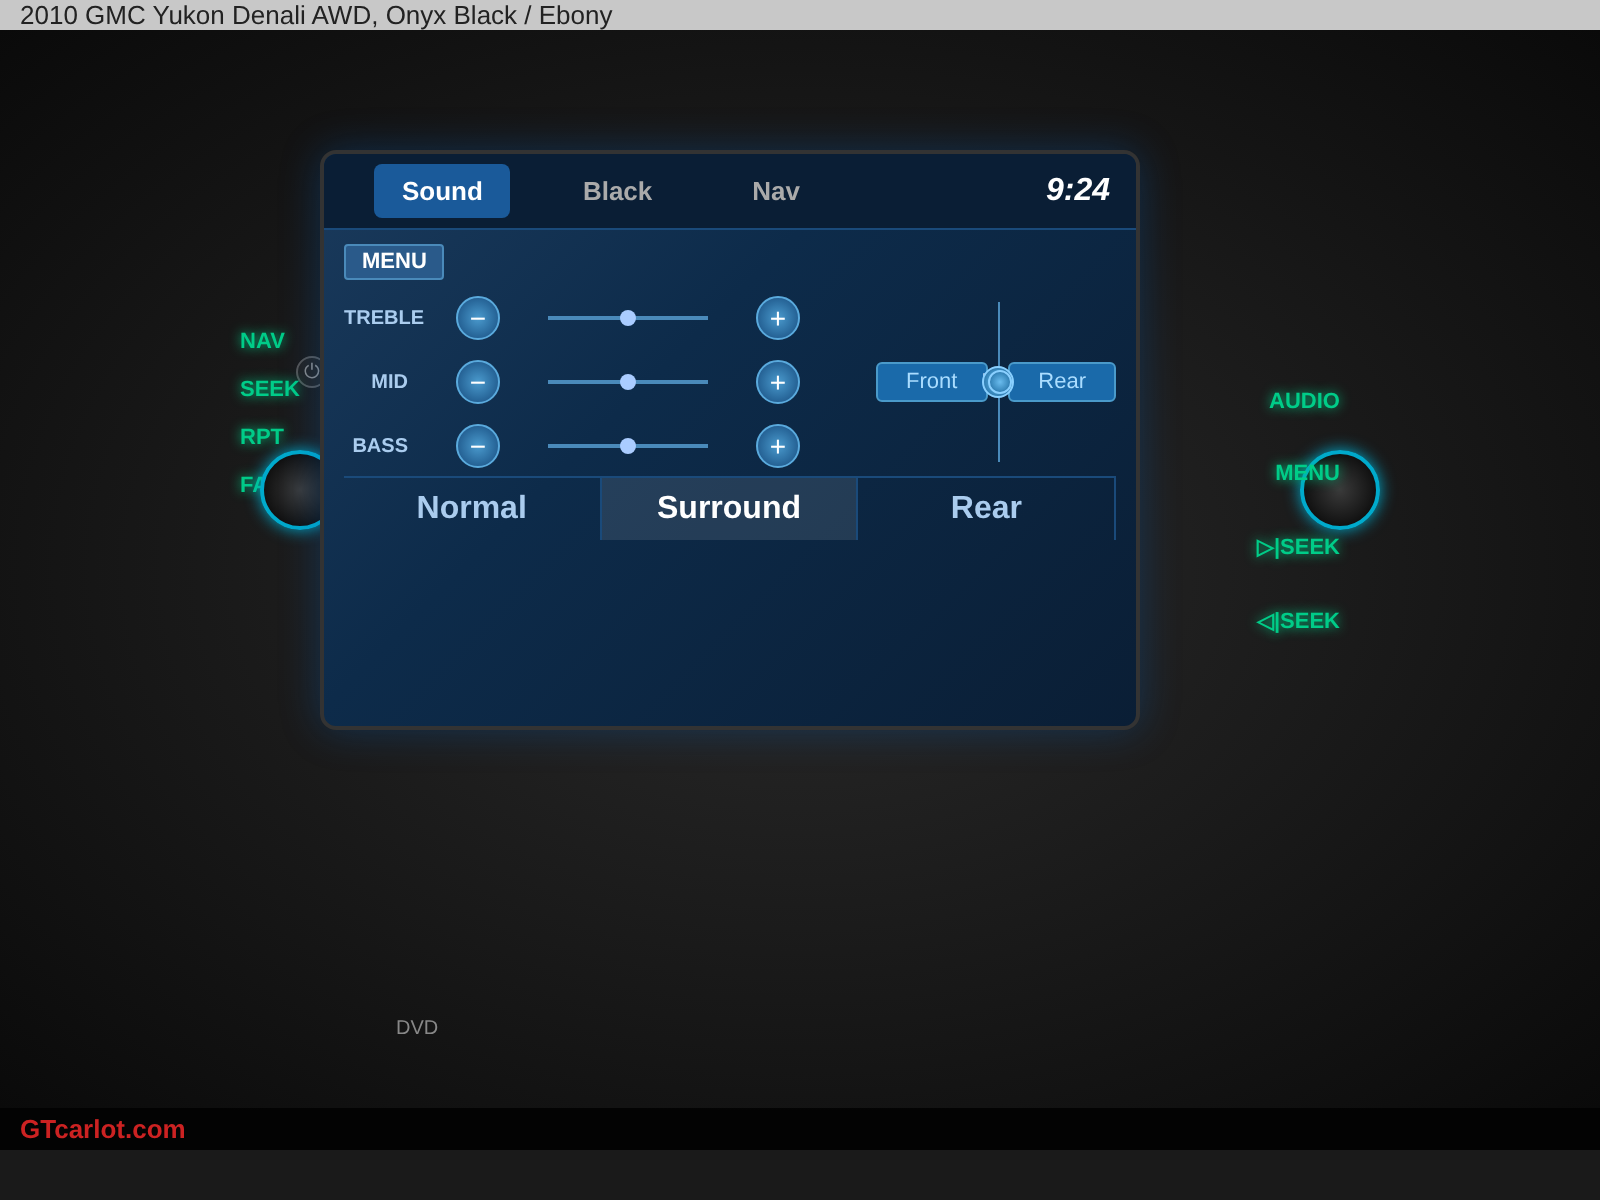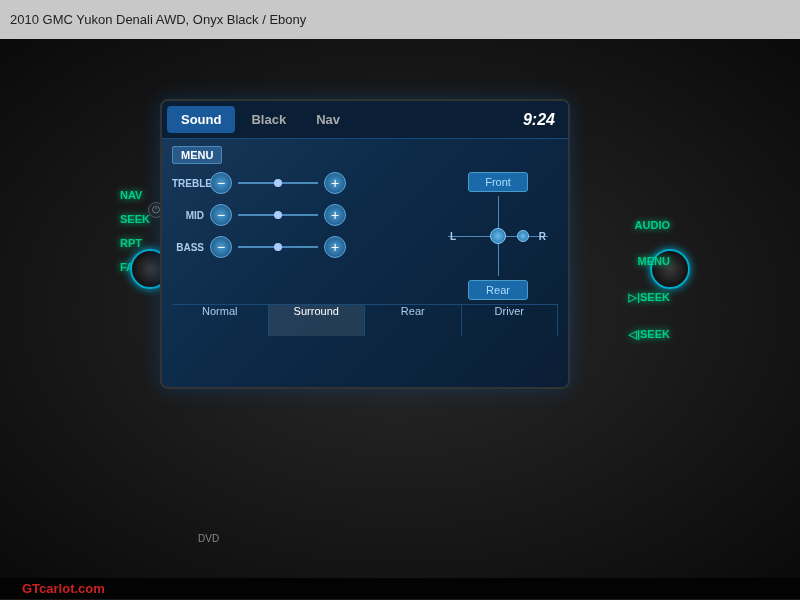--- a/index.html
+++ b/index.html
@@ -8,21 +8,21 @@
       height: 600px;
       background: #1a1a1a;
       font-family: Arial, sans-serif;
       overflow: hidden;
       position: relative;
     }
 
     
     .top-bar {
       background: #c8c8c8;
-      padding: 12px 10px;
+      padding: 0 10px;
       font-size: 13px;
       color: #222;
       display: flex;
       align-items: center;
     }
 
     
     .photo-area {
       width: 800px;
       height: 560px;
@@ -67,20 +67,21 @@
     }
 
     .tab {
       padding: 6px 14px;
       font-size: 13px;
       font-weight: bold;
       color: #aaa;
       cursor: pointer;
       border-radius: 4px;
       margin-right: 2px;
+      margin-left: 20px;
     }
 
     .tab.active {
       background: #1a5a9a;
       color: white;
     }
 
     .time-display {
       margin-left: auto;
       color: white;
@@ -114,21 +115,21 @@
     .eq-area {
       display: flex;
       flex-direction: column;
       gap: 10px;
       position: relative;
     }
 
     .eq-row {
       display: flex;
       align-items: center;
-      gap: 6px;
+      gap: 24px;
     }
 
     .eq-label {
       color: #aaccee;
       font-size: 10px;
       font-weight: bold;
       width: 32px;
       text-align: right;
     }
 
@@ -254,24 +255,25 @@
     .bottom-tab-bar {
       display: flex;
       height: 32px;
       border-top: 1px solid #1a4a7a;
       margin-top: 4px;
     }
 
     .bottom-tab {
       flex: 1;
       display: flex;
+      align-items: center;
       justify-content: center;
       color: #aaccee;
-      font-size: 11px;
-      font-weight: normal;
+      font-size: 16px;
+      font-weight: bold;
       cursor: pointer;
       border-right: 1px solid #1a4a7a;
     }
 
     .bottom-tab.active {
       background: rgba(255,255,255,0.1);
       color: white;
     }
 
     
@@ -355,21 +357,21 @@
 
     
     .bottom-bar {
       position: absolute;
       bottom: 0;
       left: 0;
       right: 0;
       background: rgba(0,0,0,0.8);
       color: #aaa;
       font-size: 11px;
-      padding: 3px 22px;
+      padding: 3px 10px;
       display: flex;
       align-items: center;
       gap: 10px;
     }
 
     .gtcarlot-logo {
       color: #cc2222;
       font-weight: bold;
       font-size: 13px;
     }
@@ -467,21 +469,21 @@
             <div class="eq-btn">
               <span>−</span>
             </div>
             <div class="eq-track"></div>
             <div class="eq-btn">
               <span>+</span>
             </div>
           </div>
         </div>
 
-        <div style="width: 120px; position: relative; display: flex; flex-direction: column; align-items: center; gap: 4px;">
+        <div style="width: 120px; position: relative; display: flex; align-items: center; gap: 4px;">
 
           <div class="front-btn">Front</div>
 
           <div class="balance-cross">
             <div class="balance-h-line"></div>
             <div class="balance-v-line"></div>
             <span class="balance-l-label">L</span>
             <span class="balance-r-label">R</span>
 
             <div class="balance-dot" style="left: 50%; top: 50%;"></div>
@@ -497,23 +499,20 @@
       <div class="bottom-tab-bar">
         <div class="bottom-tab">
           <span>Normal</span>
         </div>
         <div class="bottom-tab active">
           <span>Surround</span>
         </div>
         <div class="bottom-tab">
           <span>Rear</span>
         </div>
-        <div class="bottom-tab">
-          <span>Driver</span>
-        </div>
       </div>
     </div>
   </div>
 
   <div class="dvd-area">
     <span>DVD</span>
   </div>
 
   <div class="bottom-bar">
     <span class="gtcarlot-logo">GTcarlot.com</span>

